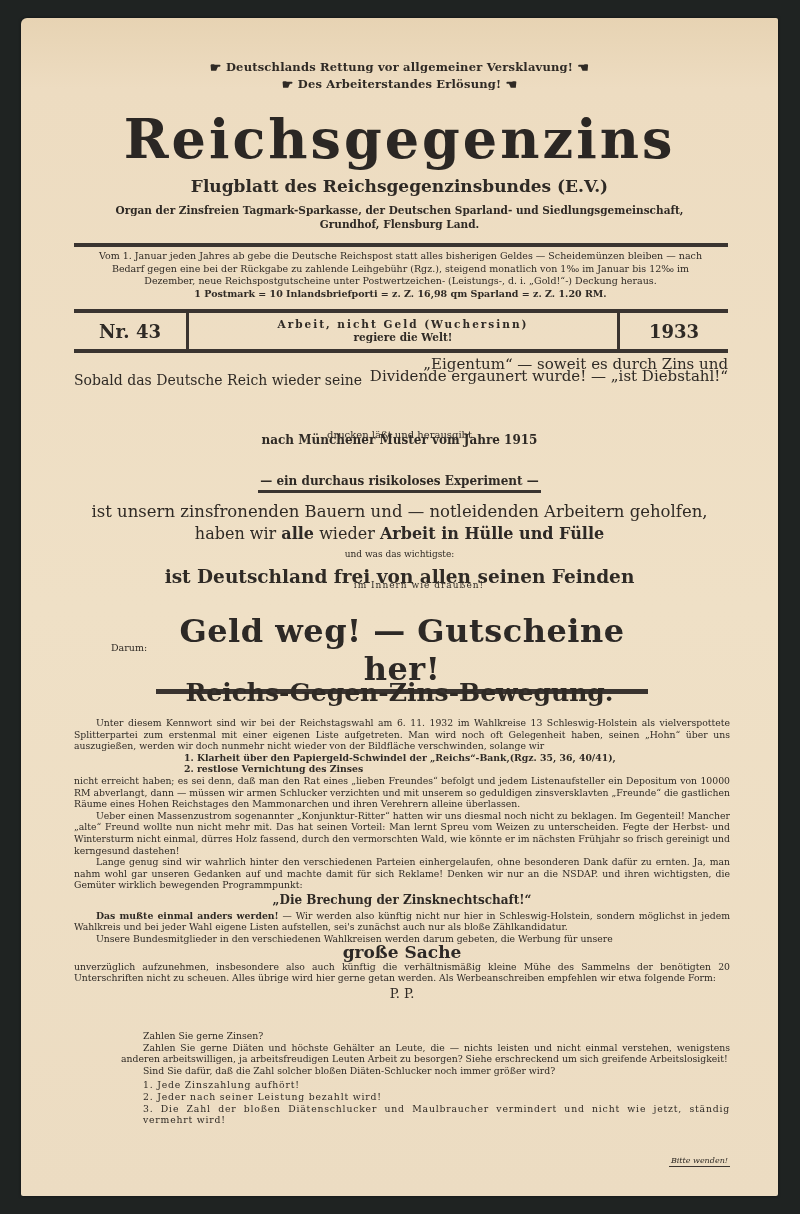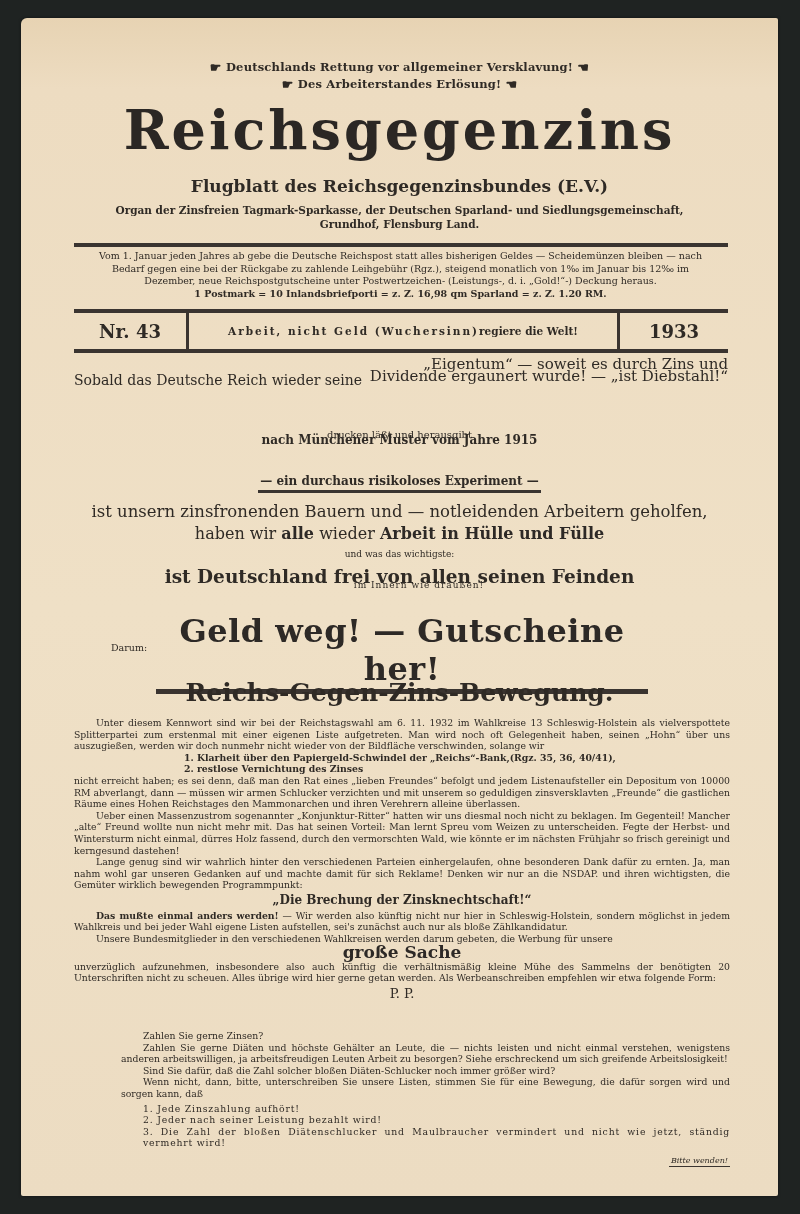--- a/index.html
+++ b/index.html
@@ -10,21 +10,21 @@
   .motto{font-size:11.5px;font-weight:bold;letter-spacing:.2px;}
   .hand{display:inline-block;font-size:13px;vertical-align:-1px;}
   .title{font-family:"DejaVu Serif",serif;font-weight:bold;font-size:54px;letter-spacing:3px;color:#2b2724;}
   .sub1{font-size:17px;font-weight:bold;}
   .sub2{font-size:10.5px;font-weight:bold;line-height:14px;}
   .rule{position:absolute;left:53px;right:50px;background:#3a3430;}
   .info{font-size:9.5px;line-height:12.5px;}
   .box{position:absolute;left:53px;width:654px;top:291px;height:36px;border-top:4px solid #3a3430;border-bottom:4px solid #3a3430;display:flex;}
   .box .cell{display:flex;align-items:center;justify-content:center;}
   .box .nr{width:112px;font-size:18px;font-weight:bold;border-right:3px solid #3a3430;}
-  .box .mid{flex:1;font-size:10.5px;font-weight:bold;line-height:13px;text-align:center;flex-direction:row;border-radius:6px;}
+  .box .mid{flex:1;font-size:10.5px;font-weight:bold;line-height:13px;text-align:center;flex-direction:column;border-radius:6px;}
   .box .yr{width:108px;font-size:18px;font-weight:bold;border-left:3px solid #3a3430;}
   .big{font-weight:bold;color:#2d2926;}
   .body{font-size:9.3px;line-height:11.6px;text-align:justify;position:absolute;left:53px;right:48px;}
   .ind{text-indent:22px;}
   .list{padding-left:110px;font-weight:bold;}
   .bold{font-weight:bold;}
   .spaced{letter-spacing:2px;}
 </style>
 </head>
 <body>
@@ -35,21 +35,21 @@
     <span class="hand">☛</span>
     <span>Deutschlands Rettung vor allgemeiner Versklavung!</span>
     <span class="hand">☚</span>
   </div>
   <div class="abs c motto" style="top:59px;">
     <span class="hand">☛</span>
     <span>Des Arbeiterstandes Erlösung!</span>
     <span class="hand">☚</span>
   </div>
 
-  <div class="abs c title" style="top:80px;">Reichsgegenzins</div>
+  <div class="abs c title" style="top:89px;">Reichsgegenzins</div>
   <div class="abs c sub1" style="top:158px;">Flugblatt des Reichsgegenzinsbundes (E.V.)</div>
   <div class="abs c sub2" style="top:185px;">Organ der Zinsfreien Tagmark-Sparkasse, der Deutschen Sparland- und Siedlungsgemeinschaft,</div>
   <div class="abs c sub2" style="top:199px;">Grundhof, Flensburg Land.</div>
 
   <div class="rule" style="top:225px;height:4px;"></div>
 
   <div class="abs c info" style="top:232px;left:50px;right:48px;">
     <div>Vom 1. Januar jeden Jahres ab gebe die Deutsche Reichspost statt alles bisherigen Geldes — Scheidemünzen bleiben — nach</div>
     <div>Bedarf gegen eine bei der Rückgabe zu zahlende Leihgebühr (Rgz.), steigend monatlich von 1‰ im Januar bis 12‰ im</div>
     <div>Dezember, neue Reichspostgutscheine unter Postwertzeichen- (Leistungs-, d. i. „Gold!“-) Deckung heraus.</div>
@@ -108,21 +108,20 @@
     <div class="ind">Unsere Bundesmitglieder in den verschiedenen Wahlkreisen werden darum gebeten, die Werbung für unsere</div>
     <div class="c big" style="font-size:17px;font-weight:900;margin:3px 0 2px;">große Sache</div>
     <div>unverzüglich aufzunehmen, insbesondere also auch künftig die verhältnismäßig kleine Mühe des Sammelns der benötigten 20 Unterschriften nicht zu scheuen. Alles übrige wird hier gerne getan werden. Als Werbeanschreiben empfehlen wir etwa folgende Form:</div>
     <div class="c" style="font-size:13px;margin:4px 0 8px;">P. P.</div>
   </div>
 
   <div class="body" style="top:1012px;left:100px;right:48px;">
     <div class="ind">Zahlen Sie gerne Zinsen?</div>
     <div class="ind">Zahlen Sie gerne Diäten und höchste Gehälter an Leute, die — nichts leisten und nicht einmal verstehen, wenigstens anderen arbeitswilligen, ja arbeitsfreudigen Leuten Arbeit zu besorgen? Siehe erschreckend um sich greifende Arbeitslosigkeit!</div>
     <div class="ind">Sind Sie dafür, daß die Zahl solcher bloßen Diäten-Schlucker noch immer größer wird?</div>
-    <div class="ind">Wenn nicht, dann, bitte, unterschreiben Sie unsere Listen, stimmen Sie für eine Bewegung, die dafür sorgen wird und sorgen kann, daß</div>
     <div style="padding-left:22px;margin-top:3px;letter-spacing:.8px;">
       <div>1. Jede Zinszahlung aufhört!</div>
       <div>2. Jeder nach seiner Leistung bezahlt wird!</div>
       <div>3. Die Zahl der bloßen Diätenschlucker und Maulbraucher vermindert und nicht wie jetzt, ständig vermehrt wird!</div>
     </div>
   </div>
 
   <div style="position:absolute;right:48px;top:1138px;font-size:8px;font-style:italic;border-bottom:1.5px solid #3a3430;padding:0 2px 1px;">Bitte wenden!</div>
 </div>
 

